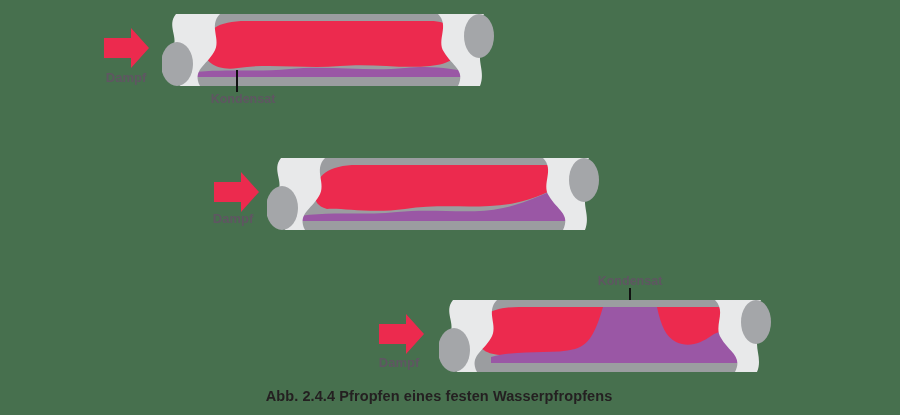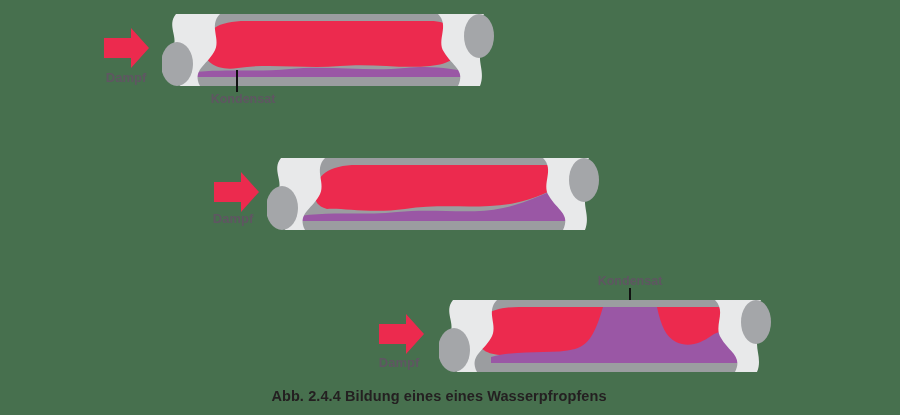--- a/index.html
+++ b/index.html
@@ -101,15 +101,15 @@
                C 297,38 300,42 301,45 L 301,64 L 52,64 Z"></path>
       <path class="f-cap" d="M 14,1 L 58,1 C 46,13 60,27 52,39 C 44,53 30,57 38,73 L 18,73
                C 12,59 4,47 10,37 C 18,25 4,13 14,1 Z"></path>
       <path class="f-cap" d="M 276,1 L 322,1 C 314,13 328,25 320,37 C 314,47 324,59 318,73 L 296,73
                C 304,57 290,53 282,39 C 274,27 288,13 276,1 Z"></path>
       <ellipse class="f-open" cx="15" cy="51" rx="16" ry="22"></ellipse>
       <ellipse class="f-open" cx="317" cy="23" rx="15" ry="22"></ellipse>
     </svg>
   </div>
 
-  <div class="caption" style="left:439px;top:388px;">Abb. 2.4.4 Bildung eines eines Wasserpfropfens</div>
+  <div class="caption" style="left:439px;top:388px;">Abb. 2.4.4 Pfropfen eines festen Wasserpfropfens</div>
 
 </div>
 
 </body></html>

